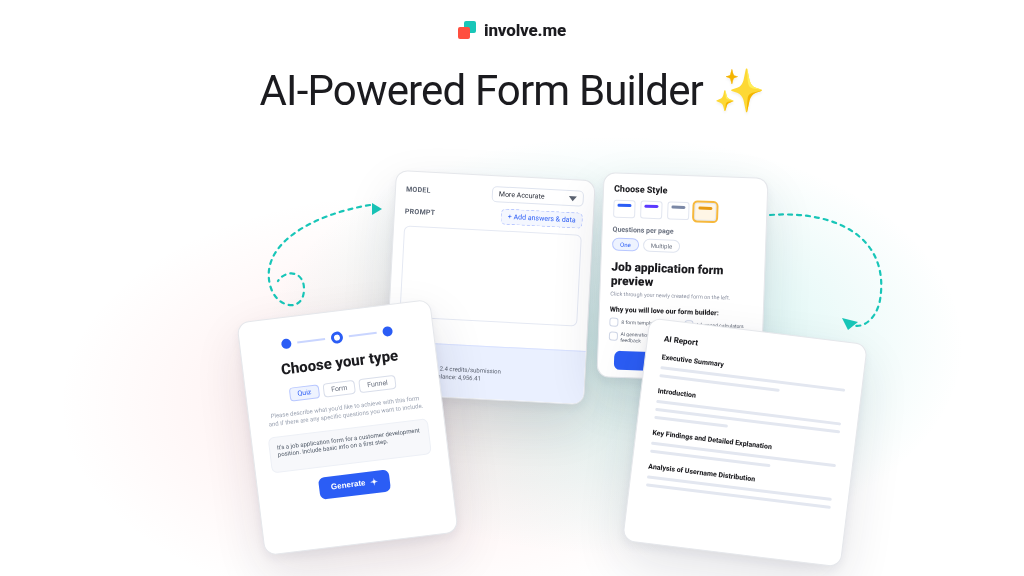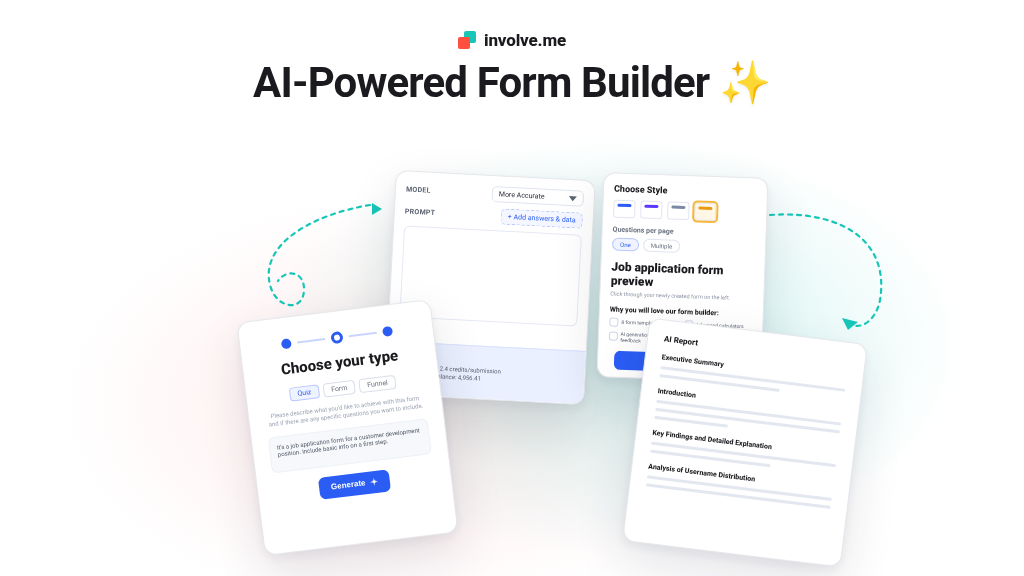--- a/index.html
+++ b/index.html
@@ -22,27 +22,27 @@
     color:var(--text);
     background:
       radial-gradient(500px 300px at 40% 70%, rgba(255,140,140,.18), transparent 70%),
       radial-gradient(500px 300px at 60% 60%, rgba(24,198,184,.22), transparent 70%),
       var(--bg);
     position:relative;
     overflow:hidden;
   }
 
   
-  .hdr{display:flex;flex-direction:column;align-items:center;gap:8px;margin-top:30px}
+  .hdr{display:flex;flex-direction:column;align-items:center;gap:26px;margin-top:20px}
   .brand{display:flex;align-items:center;gap:8px;font-weight:800;font-size:17px;letter-spacing:-.01em}
   .brand-mark{position:relative;width:18px;height:18px}
   .brand-mark .sq{position:absolute;width:12px;height:12px;border-radius:2px}
   .brand-mark .a{left:0;top:6px;background:#ff4f3f;mix-blend-mode:normal}
   .brand-mark .b{left:6px;top:0;background:#18c6b8}
-  .title{font-weight:700;font-size:42px;letter-spacing:-.02em;display:flex;gap:10px;align-items:flex-end}
+  .title{font-weight:400;font-size:42px;letter-spacing:-.02em;display:flex;gap:10px;align-items:flex-end}
   .sparkle{color:#f7c642;filter:drop-shadow(0 2px 1px rgba(0,0,0,.06))}
 
   
   .stage{position:absolute;inset:0}
 
   .card{
     background:var(--card);
     border:1px solid var(--border);
     border-radius:12px;
     box-shadow:var(--shadow);

